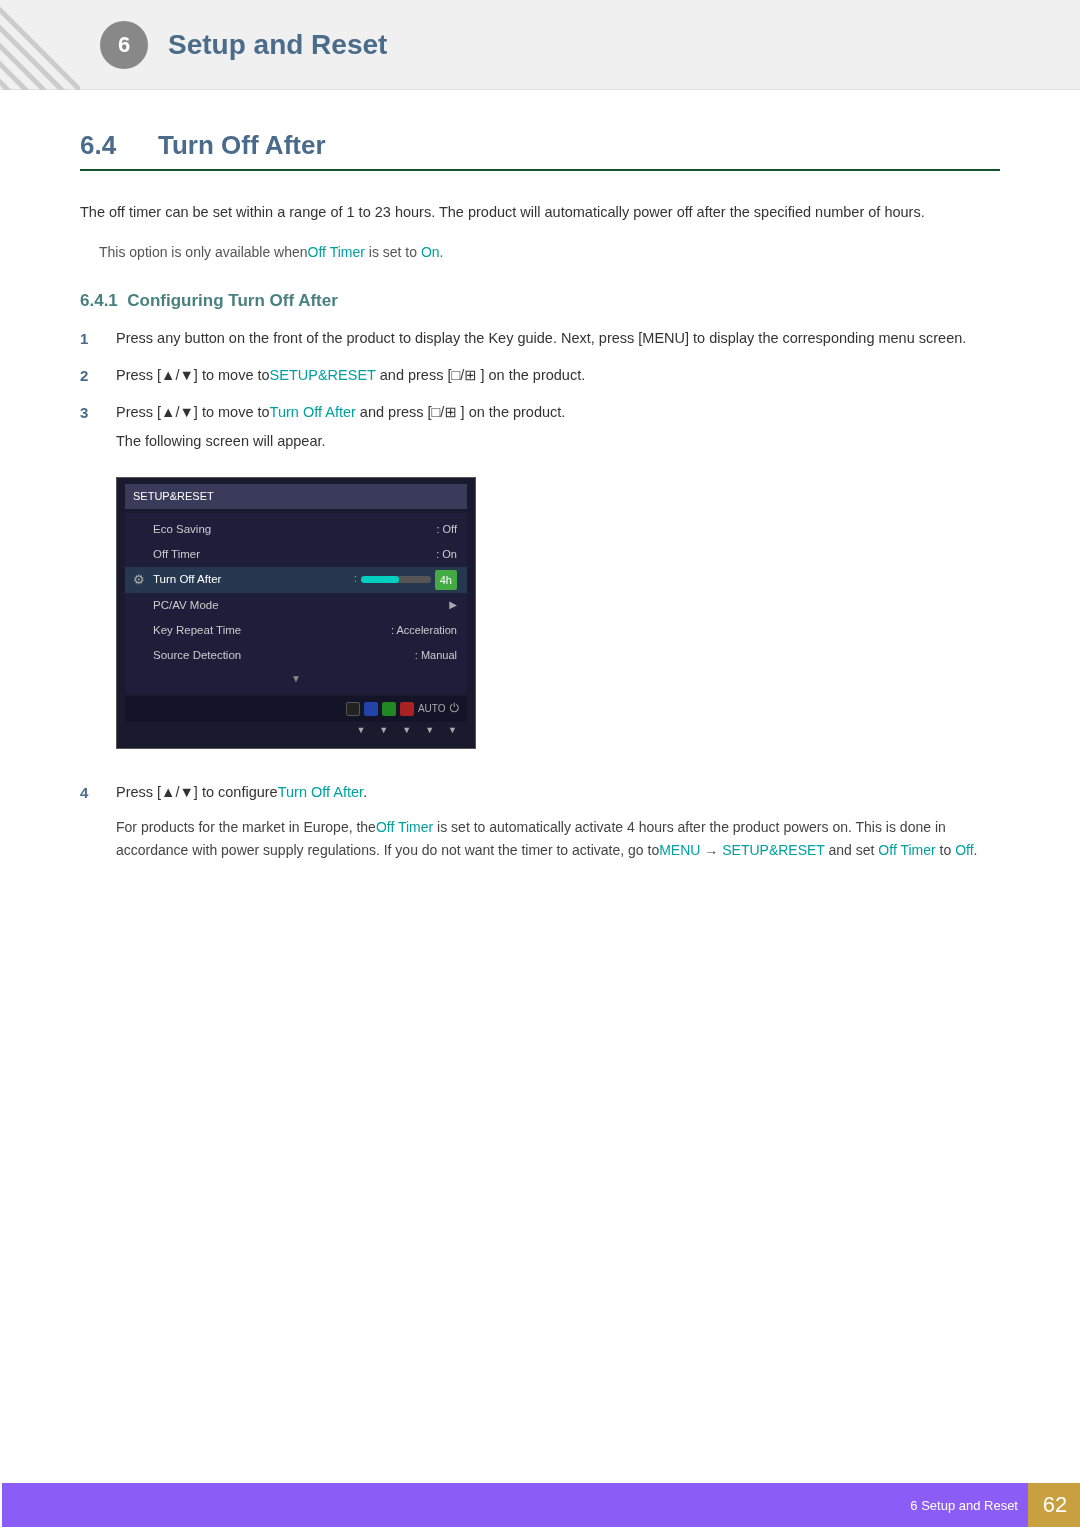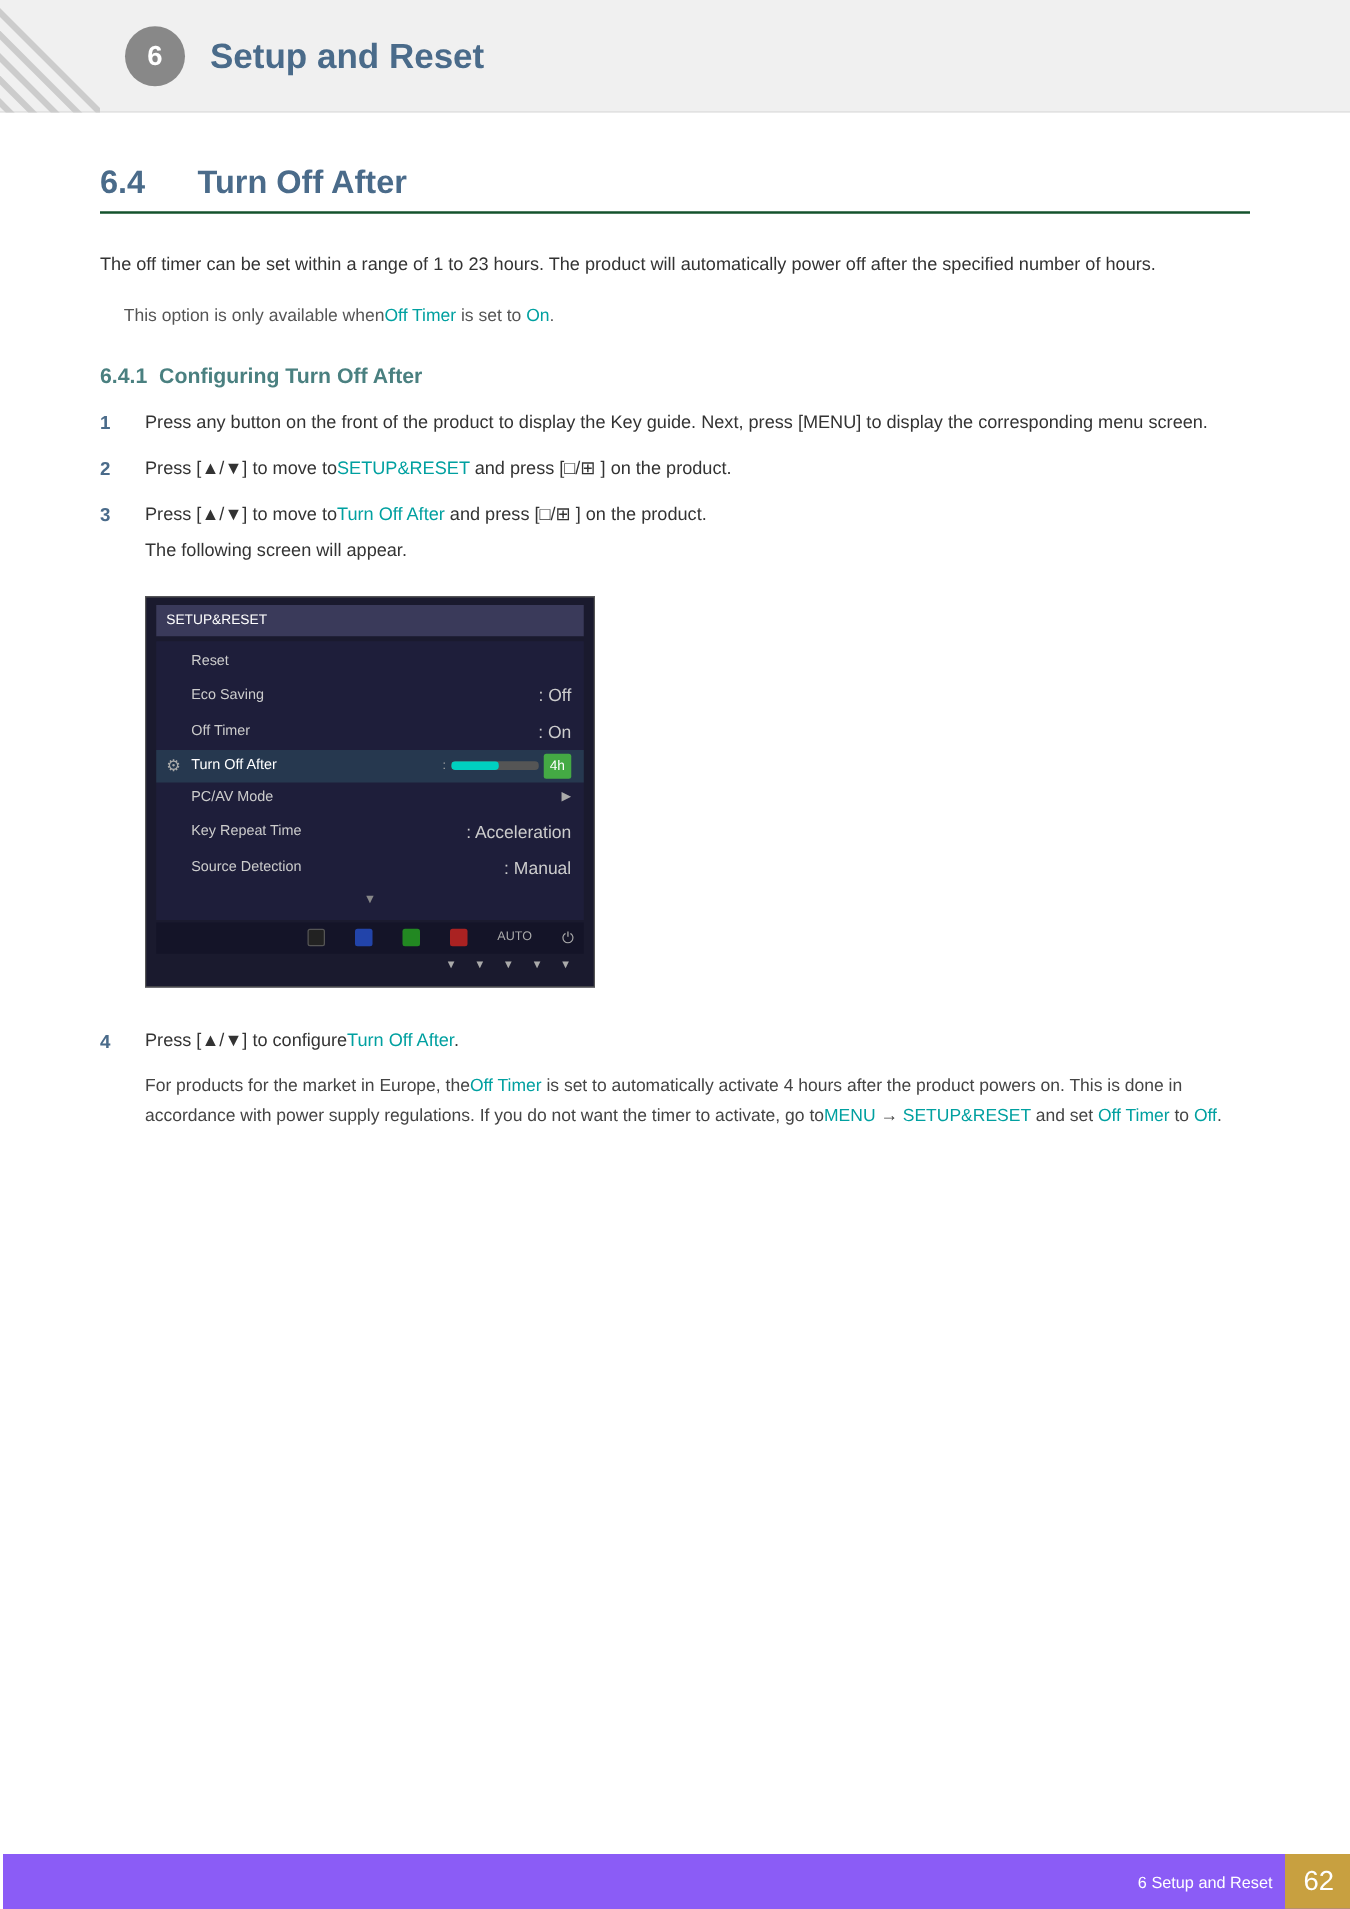--- a/index.html
+++ b/index.html
@@ -157,21 +157,21 @@
     }
     .osd-row.highlighted {
       background: rgba(80,180,180,0.18);
     }
     .osd-row-label {
       flex: 1;
     }
     .osd-row-value {
       color: #ccc;
       margin-left: 10px;
-      font-size: 14px;
+      font-size: 11px;
     }
     .osd-row .gear-icon-osd {
       position: absolute;
       left: 8px;
       color: #aaa;
       font-size: 13px;
     }
     .osd-slider-container {
       display: flex;
       align-items: center;
@@ -202,21 +202,21 @@
     }
     .osd-arrow-right {
       color: #aaa;
       font-size: 10px;
       margin-left: 6px;
     }
     .osd-bottom-bar {
       display: flex;
       justify-content: flex-end;
       align-items: center;
-      gap: 24px;
+      gap: 4px;
       background: rgba(20,20,40,0.95);
       padding: 3px 8px;
       margin-top: 2px;
     }
     .osd-btn {
       width: 14px;
       height: 14px;
       border-radius: 2px;
       display: inline-block;
     }
@@ -360,23 +360,20 @@
       </div>
       <div class="step-sub">The following screen will appear.</div>
 
       <div style="margin-left:36px; margin-top:8px;">
         <div class="osd-container">
           <div class="osd-title-bar">
             <span>SETUP&amp;RESET</span>
           </div>
           <div class="osd-menu">
 
-            <div class="osd-row">
-              <span class="osd-row-label">Reset</span>
-            </div>
 
             <div class="osd-row">
               <span class="osd-row-label">Eco Saving</span>
               <span class="osd-row-value">: Off</span>
             </div>
 
             <div class="osd-row">
               <span class="osd-row-label">Off Timer</span>
               <span class="osd-row-value">: On</span>
             </div>

